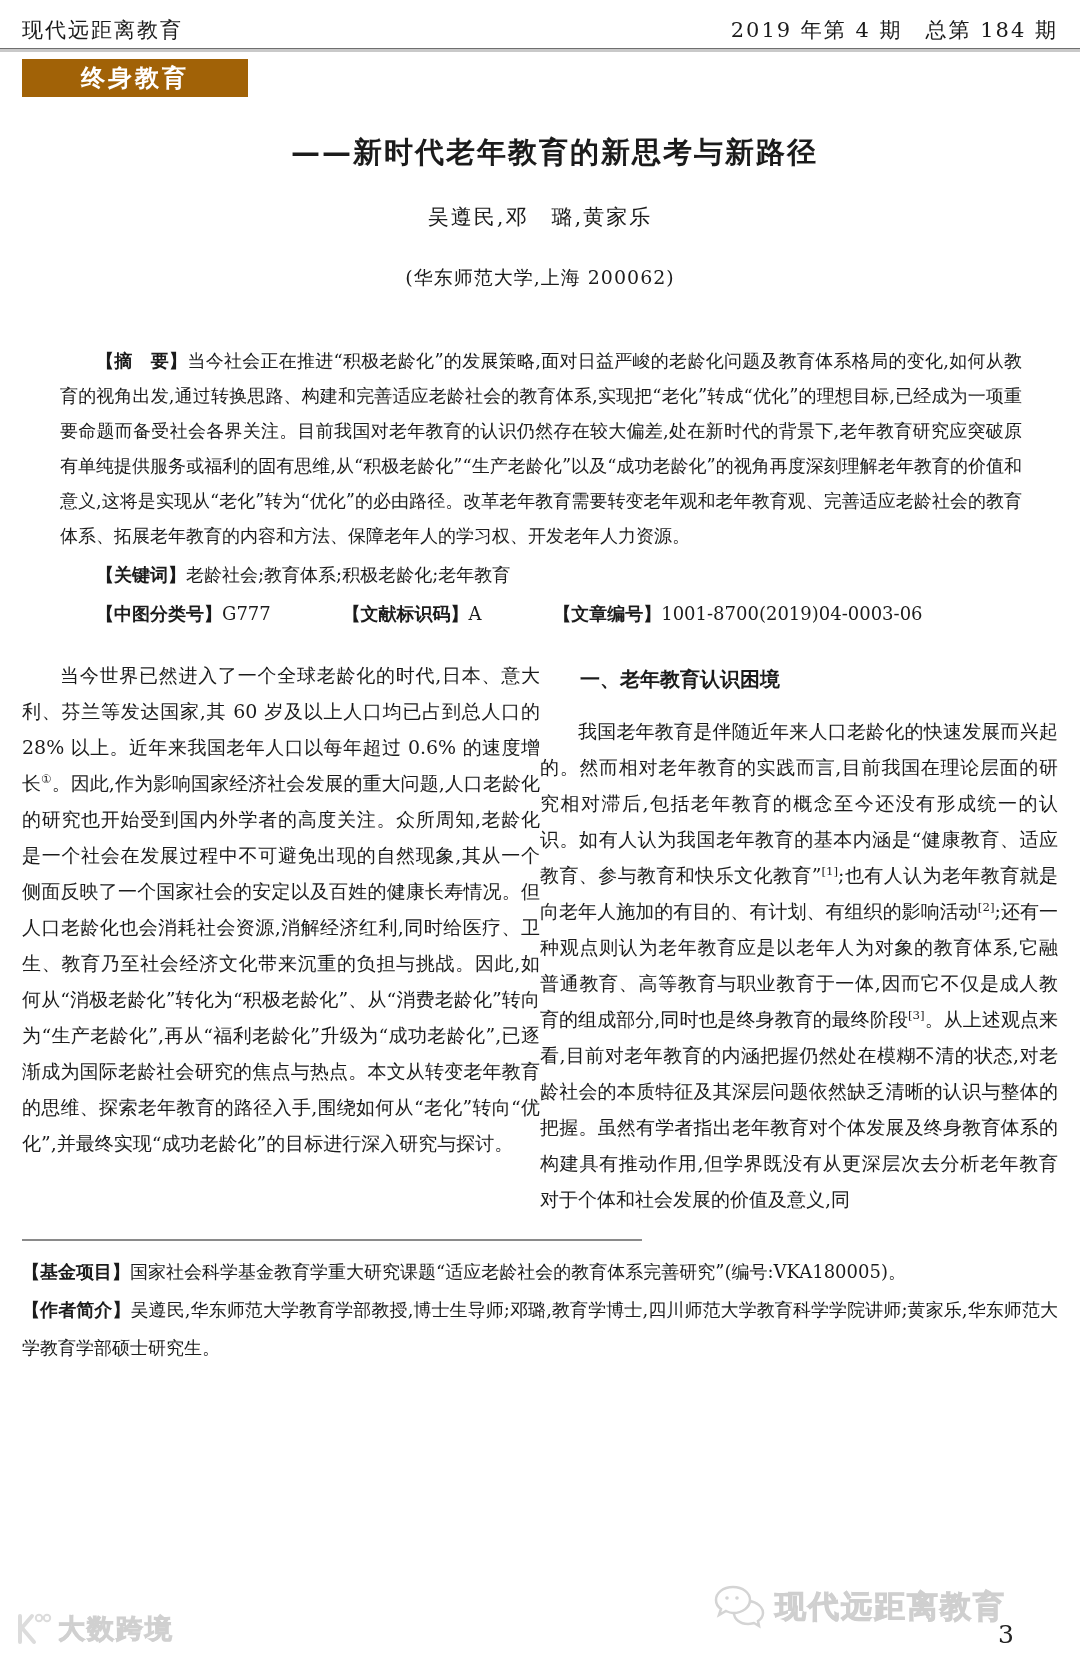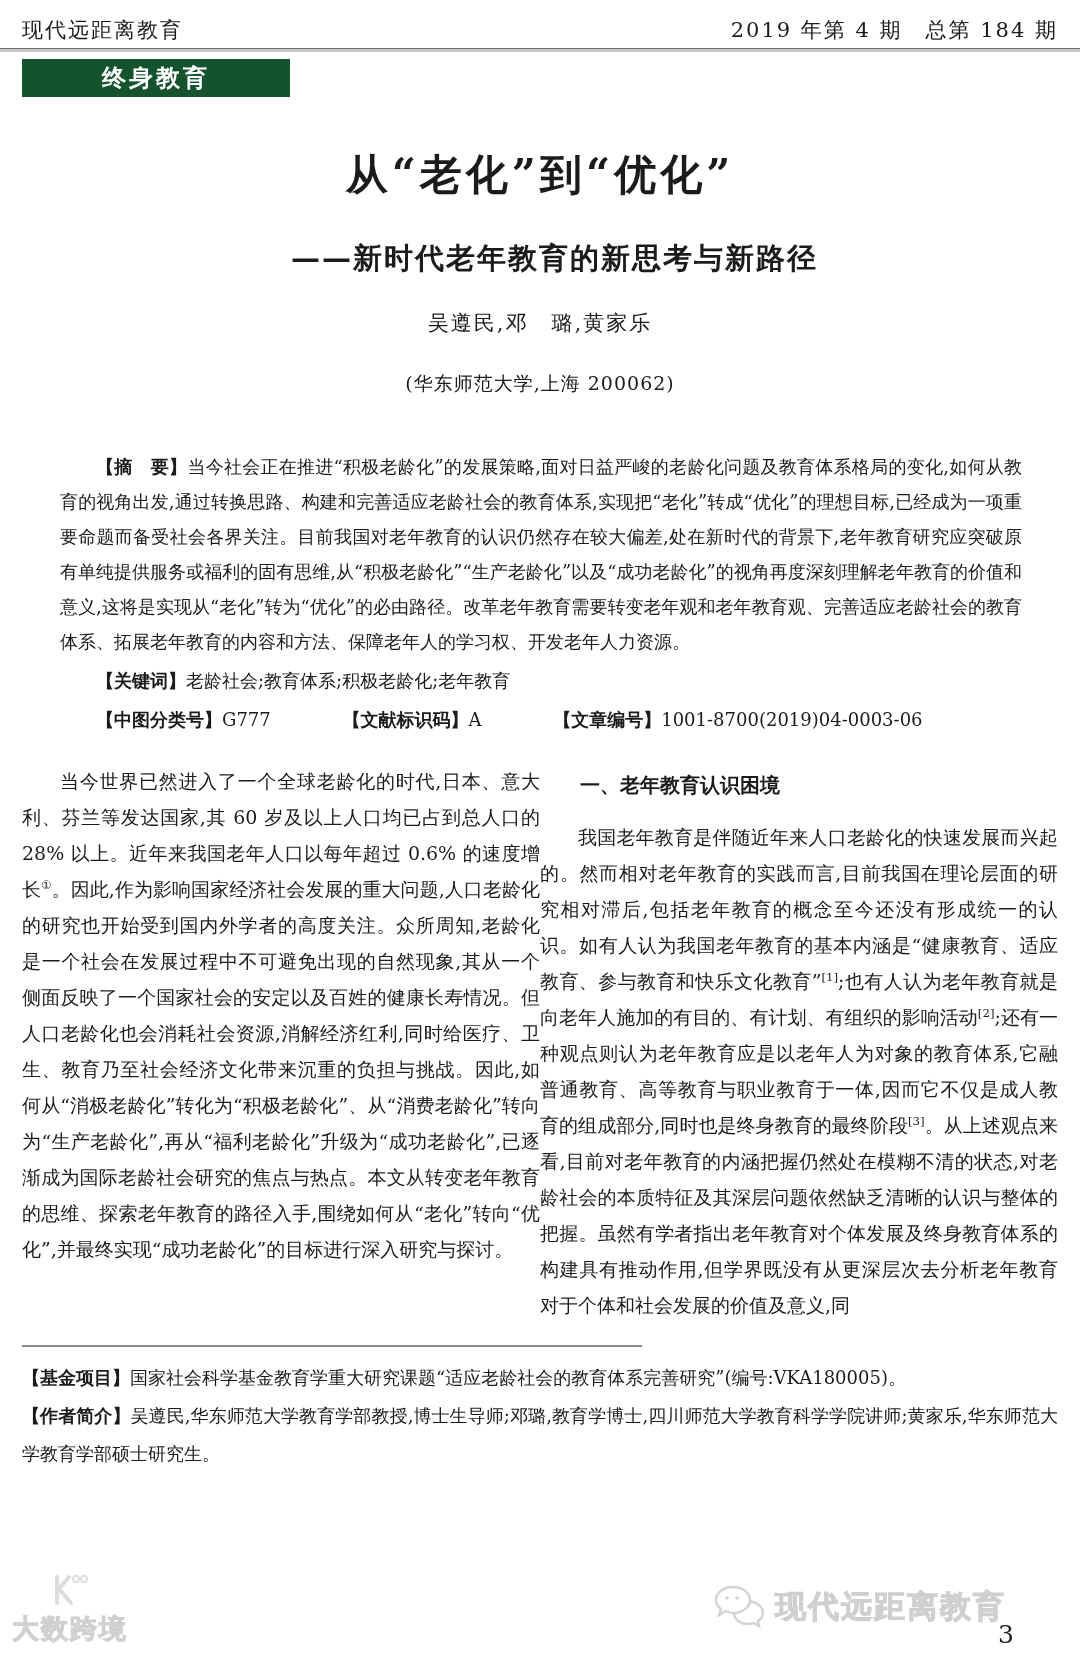--- a/index.html
+++ b/index.html
@@ -19,22 +19,22 @@
     font-size:21px;letter-spacing:2px;
   }
   .rule{
     margin:2px 0 0 0;
     height:3px;
     border-top:1px solid #6f6f6f;
     background:#c9c9c9;
   }
   .section-label{
     margin:7px 0 0 22px;
-    width:268px;height:38px;
-    background:#14532d;color:#ffffff;
+    width:226px;height:38px;
+    background:#a16207;color:#ffffff;
     font-family:"DejaVu Sans","Liberation Sans",sans-serif;
     font-weight:bold;font-size:24px;letter-spacing:3px;
     display:flex;align-items:center;justify-content:center;
   }
   
   .title{
     margin-top:50px;text-align:center;
     font-size:42px;font-weight:bold;letter-spacing:4px;
   }
   .subtitle{
@@ -99,21 +99,21 @@
     border-top:2px solid #8a8a8a;
     margin-bottom:12px;
   }
   .footnote p{margin:0;text-align:justify;}
   
   .wm-left{
     position:absolute;left:12px;bottom:14px;
     display:flex;align-items:center;gap:4px;
     color:#dcdcdc;
     font-family:"DejaVu Sans","Liberation Sans",sans-serif;
-    font-weight:bold;font-size:27px;letter-spacing:2px;flex-direction:column;
+    font-weight:bold;font-size:27px;letter-spacing:2px;
     -webkit-text-stroke:1px #d0d0d0;
   }
   .wm-right{
     position:absolute;right:74px;bottom:32px;
     display:flex;align-items:center;gap:8px;
     color:#d6d6d6;
     font-family:"DejaVu Sans","Liberation Sans",sans-serif;
     font-weight:bold;font-size:31px;letter-spacing:2px;
     -webkit-text-stroke:1px #cfcfcf;
   }
@@ -128,21 +128,20 @@
 
 <div class="page">
 
   <div class="header">
     <span>现代远距离教育</span>
     <span>2019 年第 4 期　总第 184 期</span>
   </div>
   <div class="rule"></div>
   <div class="section-label">终身教育</div>
 
-  <div class="title">从“老化”到“优化”</div>
   <div class="subtitle">——新时代老年教育的新思考与新路径</div>
   <div class="authors">吴遵民,邓　璐,黄家乐</div>
   <div class="affiliation">(华东师范大学,上海 200062)</div>
 
   <div class="abstract">
     <p>
       <span class="meta-label">【摘　要】</span><span>当今社会正在推进“积极老龄化”的发展策略,面对日益严峻的老龄化问题及教育体系格局的变化,如何从教育的视角出发,通过转换思路、构建和完善适应老龄社会的教育体系,实现把“老化”转成“优化”的理想目标,已经成为一项重要命题而备受社会各界关注。目前我国对老年教育的认识仍然存在较大偏差,处在新时代的背景下,老年教育研究应突破原有单纯提供服务或福利的固有思维,从“积极老龄化”“生产老龄化”以及“成功老龄化”的视角再度深刻理解老年教育的价值和意义,这将是实现从“老化”转为“优化”的必由路径。改革老年教育需要转变老年观和老年教育观、完善适应老龄社会的教育体系、拓展老年教育的内容和方法、保障老年人的学习权、开发老年人力资源。</span>
     </p>
   </div>
 

